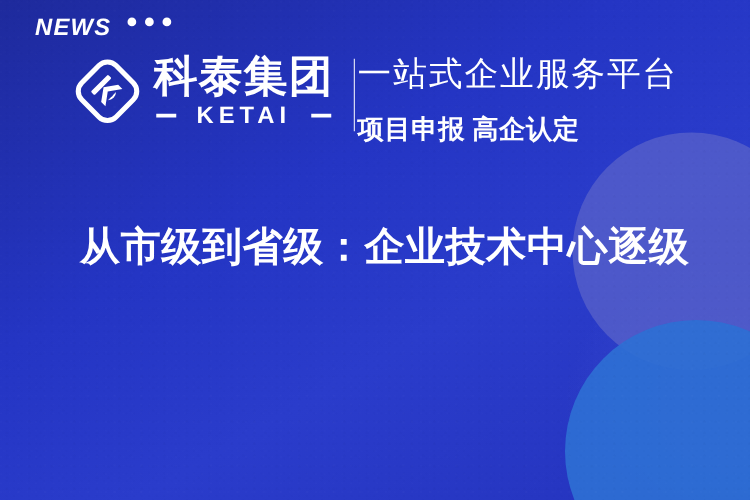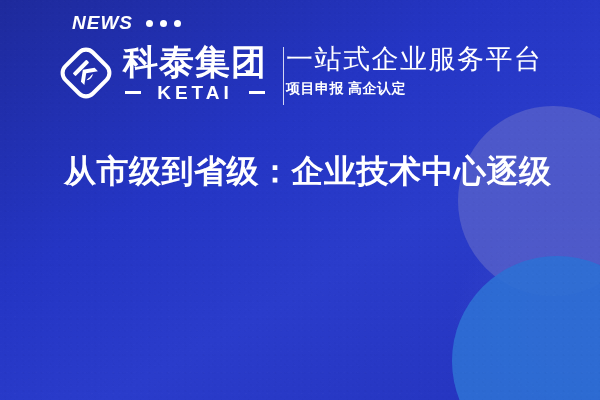--- a/index.html
+++ b/index.html
@@ -67,23 +67,22 @@
     background: radial-gradient(circle, rgba(90,110,220,0.35) 0%, rgba(36,53,196,0) 70%);
     pointer-events: none;
   }
 
   
   #news-row {
     position: absolute;
     left: 28px;
     top: 13px;
     display: flex;
-    align-items: center;
+    align-items: flex-start;
     gap: 13px;
-    margin-left: 44px;
   }
   #news-label {
     color: #ffffff;
     font-size: 19px;
     font-weight: bold;
     font-style: italic;
     letter-spacing: 1px;
     line-height: 1;
   }
   #news-dots {
@@ -167,34 +166,34 @@
   #tagline-main {
     color: #ffffff;
     font-size: 27px;
     line-height: 1.18;
     letter-spacing: 1.5px;
     white-space: nowrap;
     font-family: "Liberation Sans", sans-serif;
   }
   #tagline-sub {
     color: #ffffff;
-    font-size: 14px;
+    font-size: 21px;
     line-height: 1.2;
-    margin-top: 5px;
+    margin-top: 15px;
     letter-spacing: 0.5px;
     white-space: nowrap;
     font-family: "Liberation Serif", serif;
     font-weight: bold;
   }
 
   
   #headline {
     position: absolute;
     left: 64px;
-    top: 147px;
+    top: 173px;
     width: 520px;
   }
   .headline-line {
     color: #ffffff;
     font-size: 32px;
     font-weight: bold;
     line-height: 49px;
     letter-spacing: 0.5px;
     white-space: nowrap;
   }

